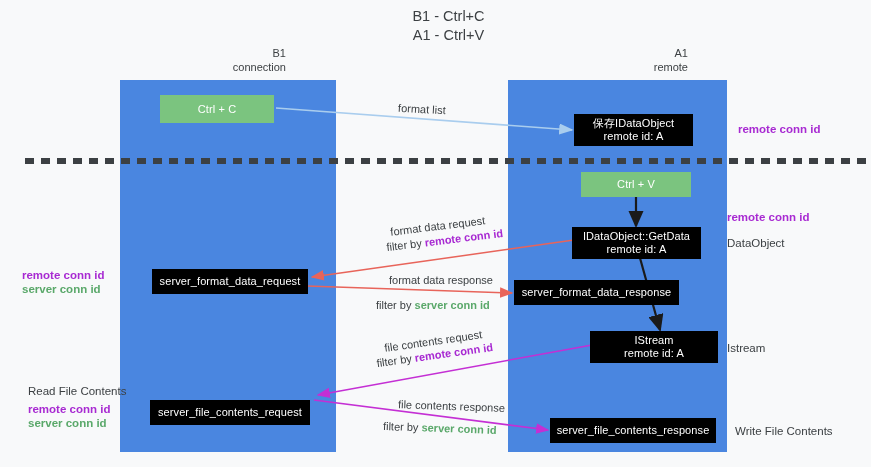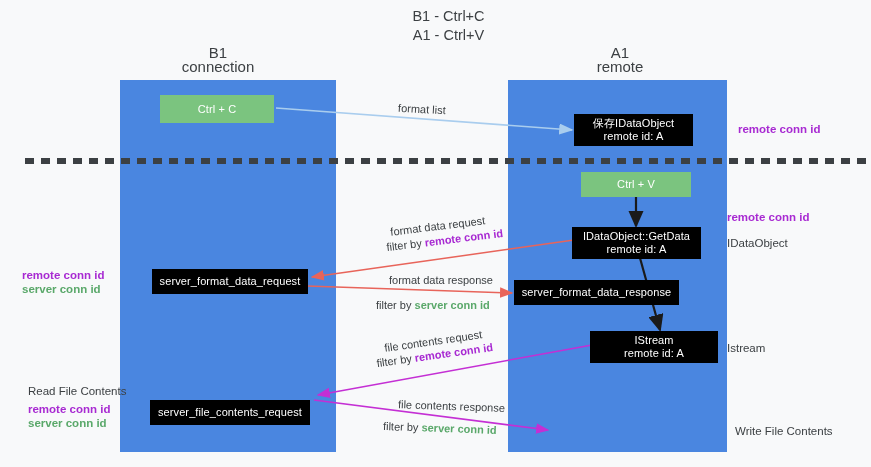--- a/index.html
+++ b/index.html
@@ -17,22 +17,22 @@
     height: 467px;
     background: #f8f9fa;
     overflow: hidden;
   }
   .col {
     position: absolute;
     background: #4a86e0;
   }
   .col-head {
     position: absolute;
-    text-align: center;
-    font-size: 15px;
+    text-align: right;
+    font-size: 11px;
     line-height: 14px;
     color: #3c4043;
   }
   .box {
     position: absolute;
     box-sizing: border-box;
     display: flex;
     flex-direction: column;
     align-items: center;
     justify-content: center;
@@ -160,20 +160,23 @@
 
   <div class="box orange" style="left:590px; top:331px; width:128px; height:32px;">
     <span>IStream</span>
     <span>remote id: A</span>
   </div>
 
   <div class="box orange" style="left:150px; top:384px; width:160px; height:25px;margin-top:16px;">
     <span>server_file_contents_request</span>
   </div>
 
+  <div class="box orange" style="left:550px; top:418px; width:166px; height:25px;">
+    <span>server_file_contents_response</span>
+  </div>
 
   <div class="edge-label" style="left:398px; top:102px; transform:rotate(3deg);">format list</div>
 
   <div class="edge-label" style="left:390px; top:219px; transform:rotate(-7deg);">format data request</div>
   <div class="edge-label" style="left:386px; top:233px; transform:rotate(-7deg);">
     <span>filter by </span><span class="purple">remote conn id</span>
   </div>
 
   <div class="edge-label" style="left:389px; top:273px;">format data response</div>
   <div class="edge-label" style="left:376px; top:298px;">
@@ -185,21 +188,21 @@
     <span>filter by </span><span class="purple">remote conn id</span>
   </div>
 
   <div class="edge-label" style="left:398px; top:399px; transform:rotate(2deg);">file contents response</div>
   <div class="edge-label" style="left:383px; top:421px; transform:rotate(2deg);">
     <span>filter by </span><span class="green-t">server conn id</span>
   </div>
 
   <div class="note bold purple" style="left:738px; top:122px;">remote conn id</div>
   <div class="note bold purple" style="left:727px; top:210px;">remote conn id</div>
-  <div class="note" style="left:727px; top:236px;">IDataObject</div>
+  <div class="note" style="left:727px; top:236px;">DataObject</div>
   <div class="note" style="left:727px; top:341px;">Istream</div>
   <div class="note" style="left:735px; top:424px;">Write File Contents</div>
 
   <div class="note bold purple" style="left:22px; top:268px;">remote conn id</div>
   <div class="note bold green-t" style="left:22px; top:282px;">server conn id</div>
 
   <div class="note" style="left:28px; top:384px;">Read File Contents</div>
   <div class="note bold purple" style="left:28px; top:402px;">remote conn id</div>
   <div class="note bold green-t" style="left:28px; top:416px;">server conn id</div>
 

